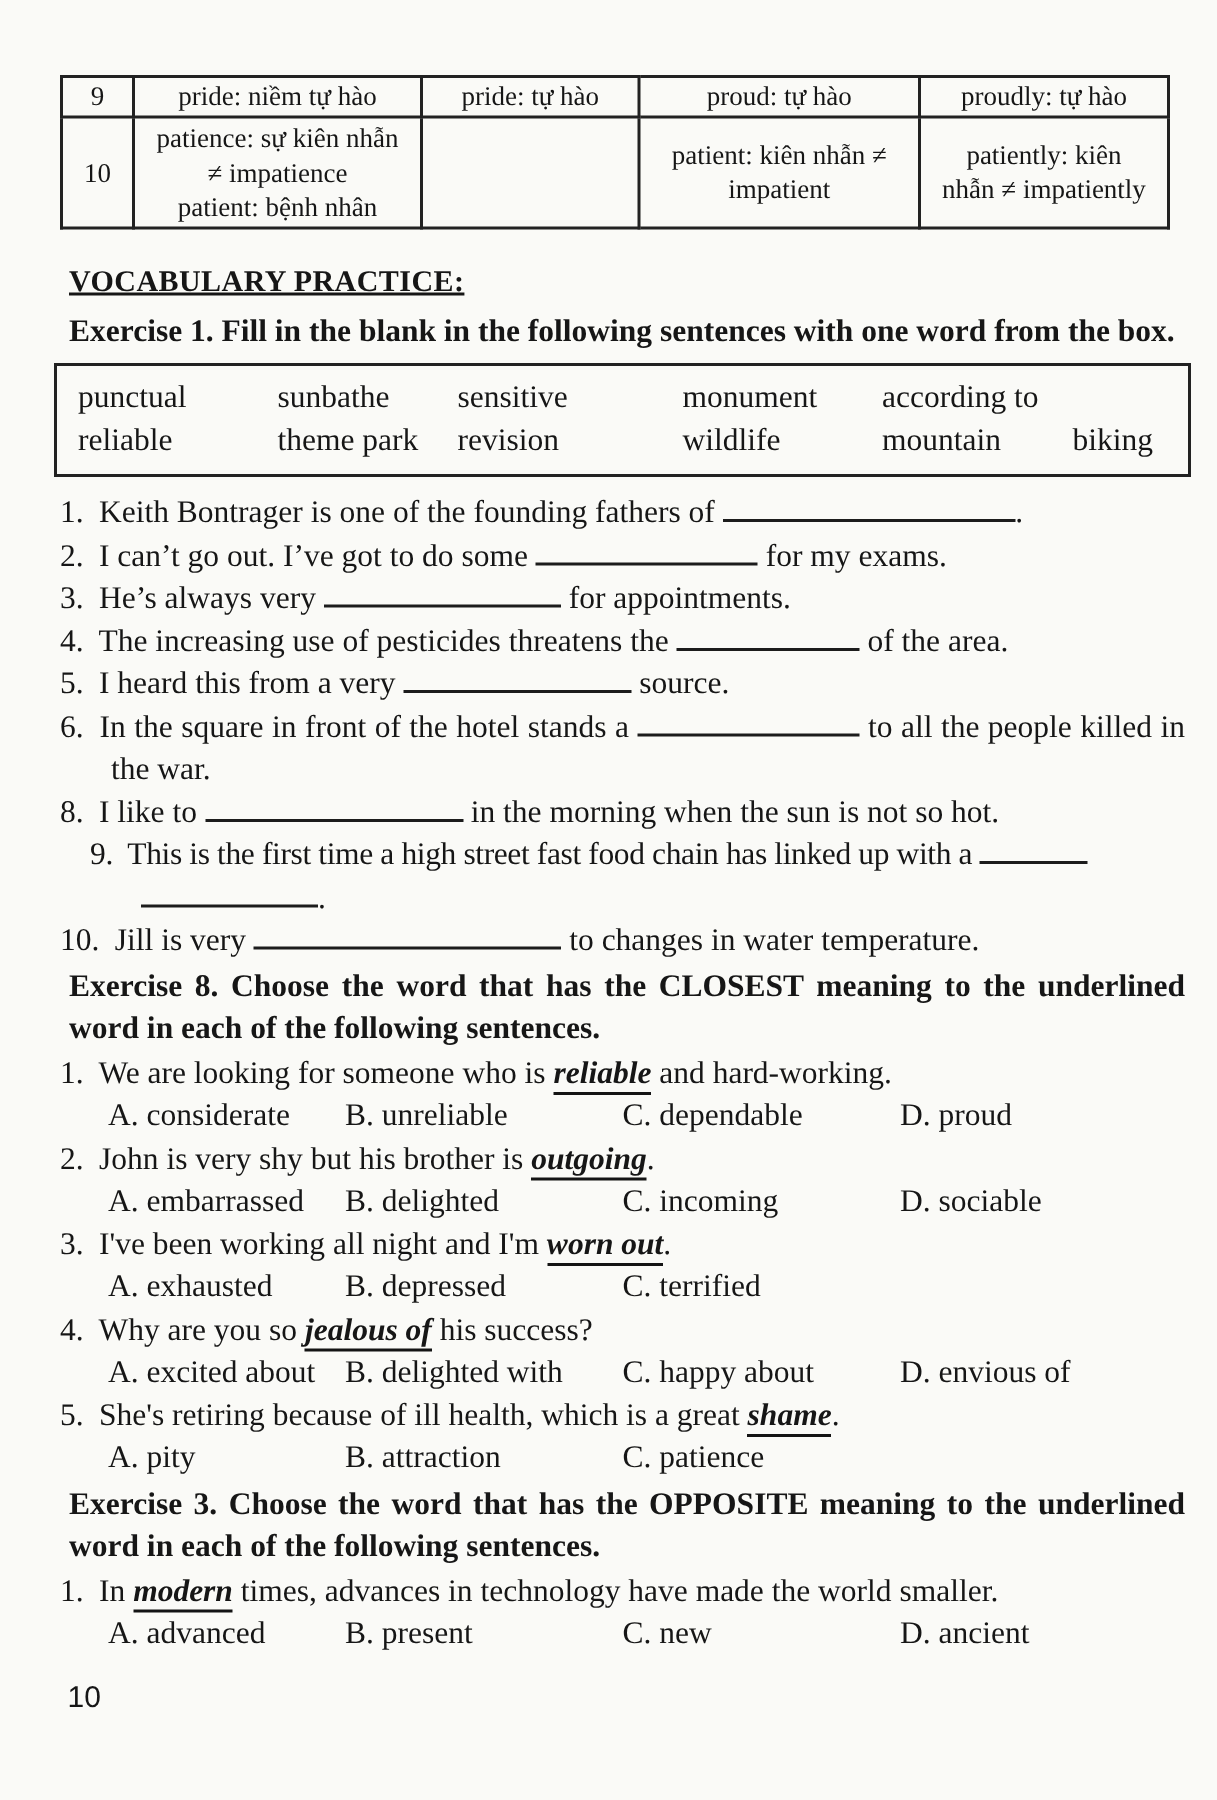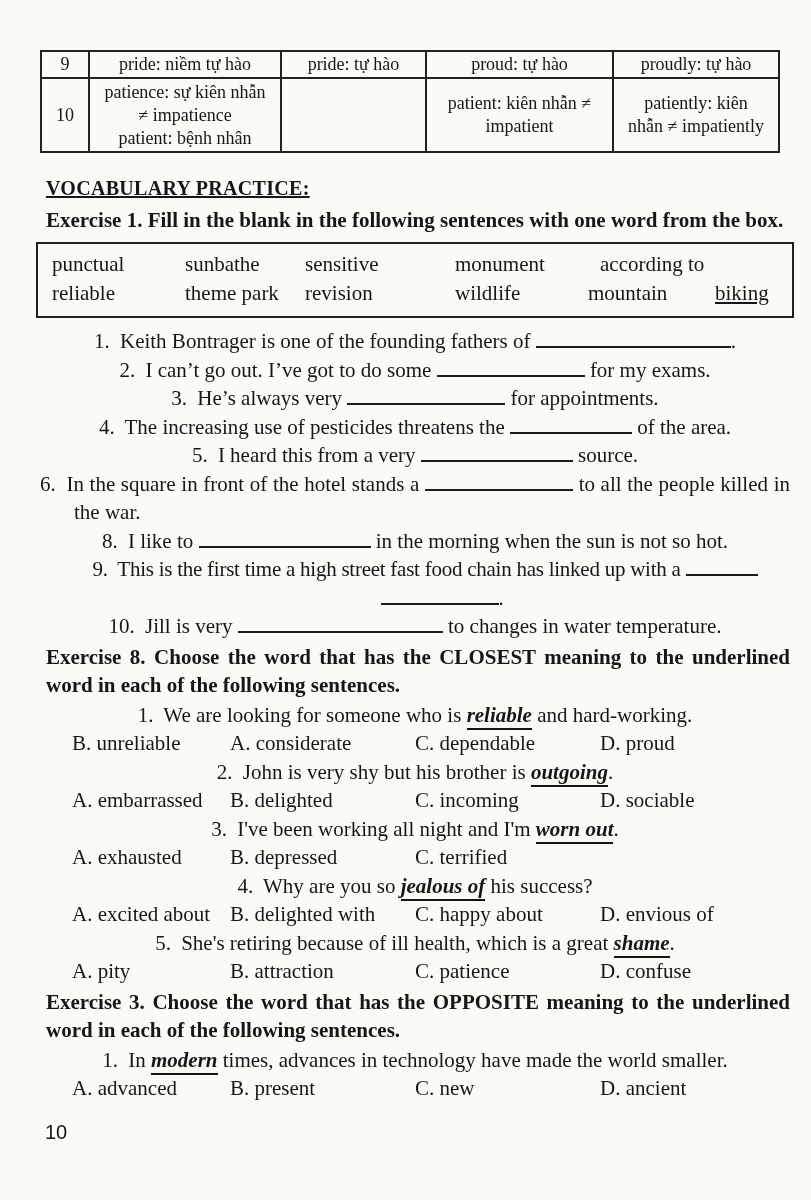--- a/index.html
+++ b/index.html
@@ -39,21 +39,21 @@
   .word-box {
     border: 2px solid #222; width: 758px; margin: 8px 0 0 -4px;
     padding: 6px 6px 8px 14px;
     display: grid; grid-template-columns: 133px 120px 150px 133px 127px auto;
     font-size: 21px; line-height: 29px;
   }
 
   .fill-block { margin: 9px 0 0; }
   .sentence {
     font-size: 21px; line-height: 28.5px; margin: 0;
-    padding-left: 34px; text-indent: -34px; text-align: center;
+    padding-left: 34px; text-indent: -34px; text-align: left;
   }
   .sentence.justify { text-align: justify; }
   .sentence.tight { letter-spacing: -0.25px; margin-left: 20px; }
   .num { margin-right: 5px; }
   .blank { display: inline-block; height: 1em; border-bottom: 2px solid #1c1c1c; }
   .key { font-weight: bold; font-style: italic; border-bottom: 2px solid #141414; padding-bottom: 1px; }
 
   .options {
     display: grid; grid-template-columns: 158px 185px 185px auto;
     margin-left: 32px; font-size: 21px; line-height: 28.5px;
@@ -102,48 +102,48 @@
 
   <h2 class="section-heading">VOCABULARY PRACTICE:</h2>
 
   <p class="ex-title">Exercise 1. Fill in the blank in the following sentences with one word from the box.</p>
 
   <div class="word-box">
       <span style="grid-area: 1 / 1;">punctual</span>
       <span style="grid-area: 1 / 2;">sunbathe</span>
       <span style="grid-area: 1 / 3;">sensitive</span>
       <span style="grid-area: 1 / 4;">monument</span>
-      <span style="grid-area: 1 / 5 / auto / span 2; margin-left: 12px;">according to</span>
+      <span style="grid-area: 1 / 5 / auto / span 2;">according to</span>
       <span style="grid-area: 2 / 1;">reliable</span>
       <span style="grid-area: 2 / 2;">theme park</span>
       <span style="grid-area: 2 / 3;">revision</span>
       <span style="grid-area: 2 / 4;">wildlife</span>
       <span style="grid-area: 2 / 5;">mountain</span>
-      <span style="grid-area: 2 / 6; text-decoration: underline;">biking</span>
+      <span style="grid-area: 2 / 6;">biking</span>
     </div>
 
   <div class="fill-block">
       <p class="sentence"><span class="num">1.</span> <span>Keith Bontrager is one of the founding fathers of</span> <span class="blank" style="width: 195px;"></span><span>.</span></p>
       <p class="sentence"><span class="num">2.</span> <span>I can’t go out. I’ve got to do some</span> <span class="blank" style="width: 148px;"></span> <span>for my exams.</span></p>
       <p class="sentence"><span class="num">3.</span> <span>He’s always very</span> <span class="blank" style="width: 158px;"></span> <span>for appointments.</span></p>
       <p class="sentence"><span class="num">4.</span> <span>The increasing use of pesticides threatens the</span> <span class="blank" style="width: 122px;"></span> <span>of the area.</span></p>
       <p class="sentence"><span class="num">5.</span> <span>I heard this from a very</span> <span class="blank" style="width: 152px;"></span> <span>source.</span></p>
       <p class="sentence justify"><span class="num">6.</span> <span>In the square in front of the hotel stands a</span> <span class="blank" style="width: 148px;"></span> <span>to all the people killed in the war.</span></p>
       <p class="sentence"><span class="num">8.</span> <span>I like to</span> <span class="blank" style="width: 172px;"></span> <span>in the morning when the sun is not so hot.</span></p>
       <p class="sentence tight"><span class="num">9.</span> <span>This is the first time a high street fast food chain has linked up with a</span> <span class="blank" style="width: 72px;"></span><br> <span class="blank" style="width: 118px;"></span><span>.</span></p>
       <p class="sentence"><span class="num">10.</span> <span>Jill is very</span> <span class="blank" style="width: 205px;"></span> <span>to changes in water temperature.</span></p>
     </div>
 
   <p class="ex-title mt">Exercise 8. Choose the word that has the CLOSEST meaning to the underlined word in each of the following sentences.</p>
   <div>
       <div>
         <p class="sentence"><span class="num">1.</span> <span>We are looking for someone who is</span> <span class="key">reliable</span> <span>and hard-working.</span></p>
         <div class="options">
+          <span>A. considerate</span>
           <span>B. unreliable</span>
-          <span>A. considerate</span>
           <span>C. dependable</span>
           <span>D. proud</span>
         </div>
       </div>
       <div>
         <p class="sentence"><span class="num">2.</span> <span>John is very shy but his brother is</span> <span class="key">outgoing</span><span>.</span></p>
         <div class="options">
           <span>A. embarrassed</span>
           <span>B. delighted</span>
           <span>C. incoming</span>
@@ -166,21 +166,20 @@
           <span>C. happy about</span>
           <span>D. envious of</span>
         </div>
       </div>
       <div>
         <p class="sentence"><span class="num">5.</span> <span>She's retiring because of ill health, which is a great</span> <span class="key">shame</span><span>.</span></p>
         <div class="options">
           <span>A. pity</span>
           <span>B. attraction</span>
           <span>C. patience</span>
-          <span>D. confuse</span>
         </div>
       </div>
     </div>
 
   <p class="ex-title mt">Exercise 3. Choose the word that has the OPPOSITE meaning to the underlined word in each of the following sentences.</p>
   <div>
       <div>
         <p class="sentence"><span class="num">1.</span> <span>In</span> <span class="key">modern</span> <span>times, advances in technology have made the world smaller.</span></p>
         <div class="options">
           <span>A. advanced</span>

